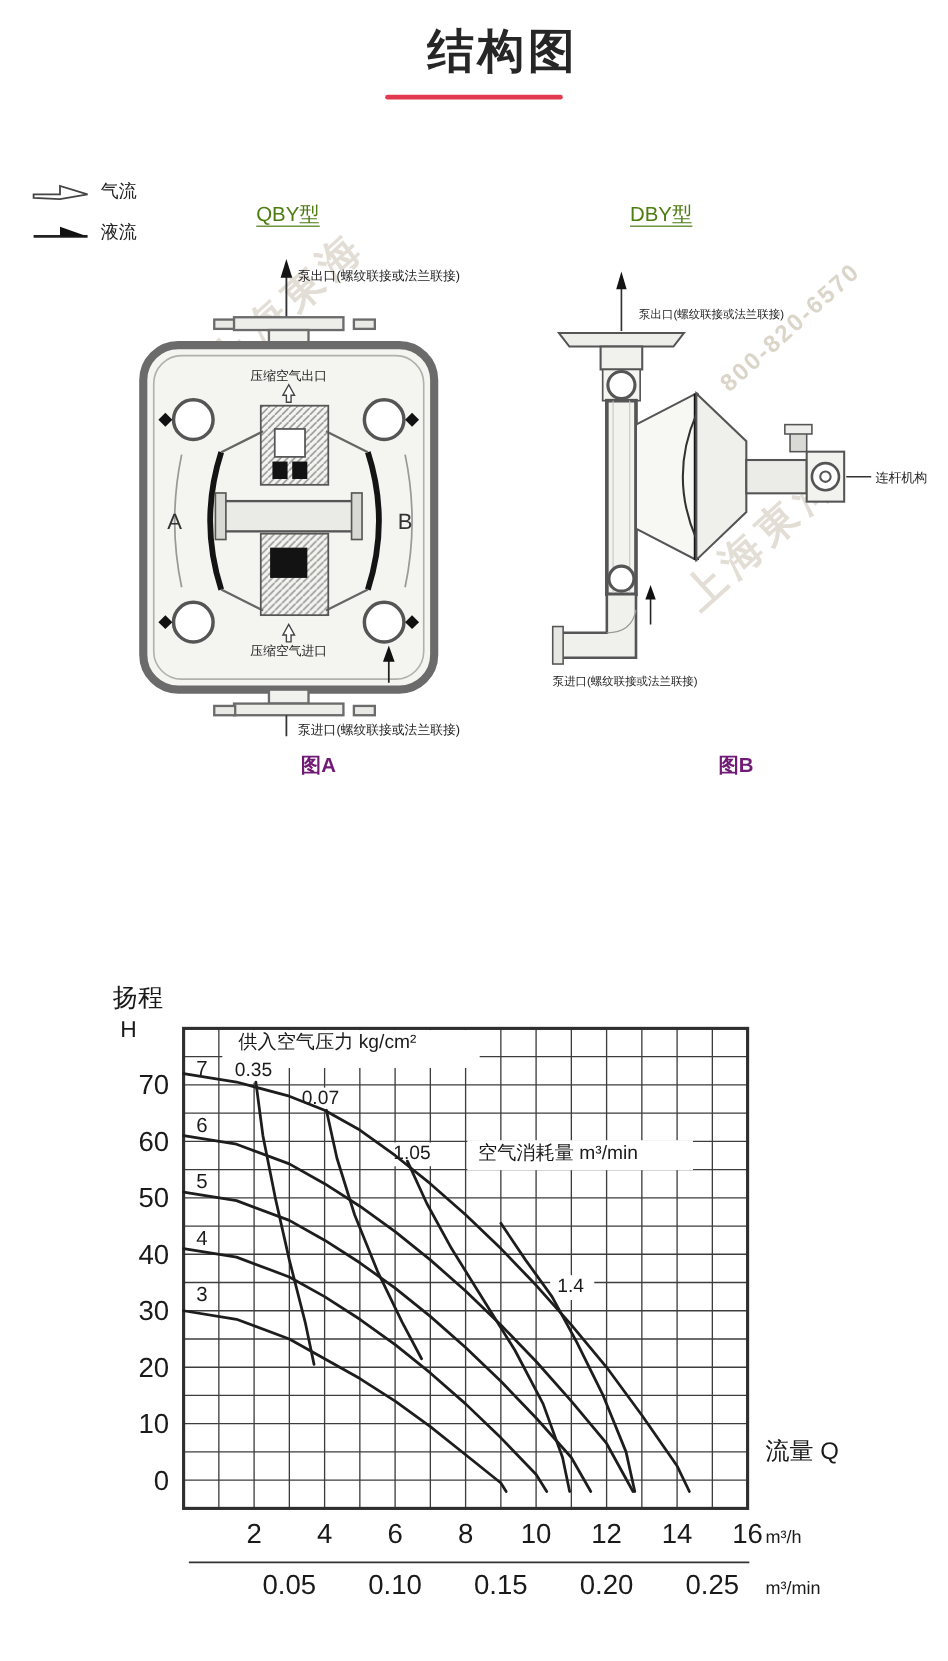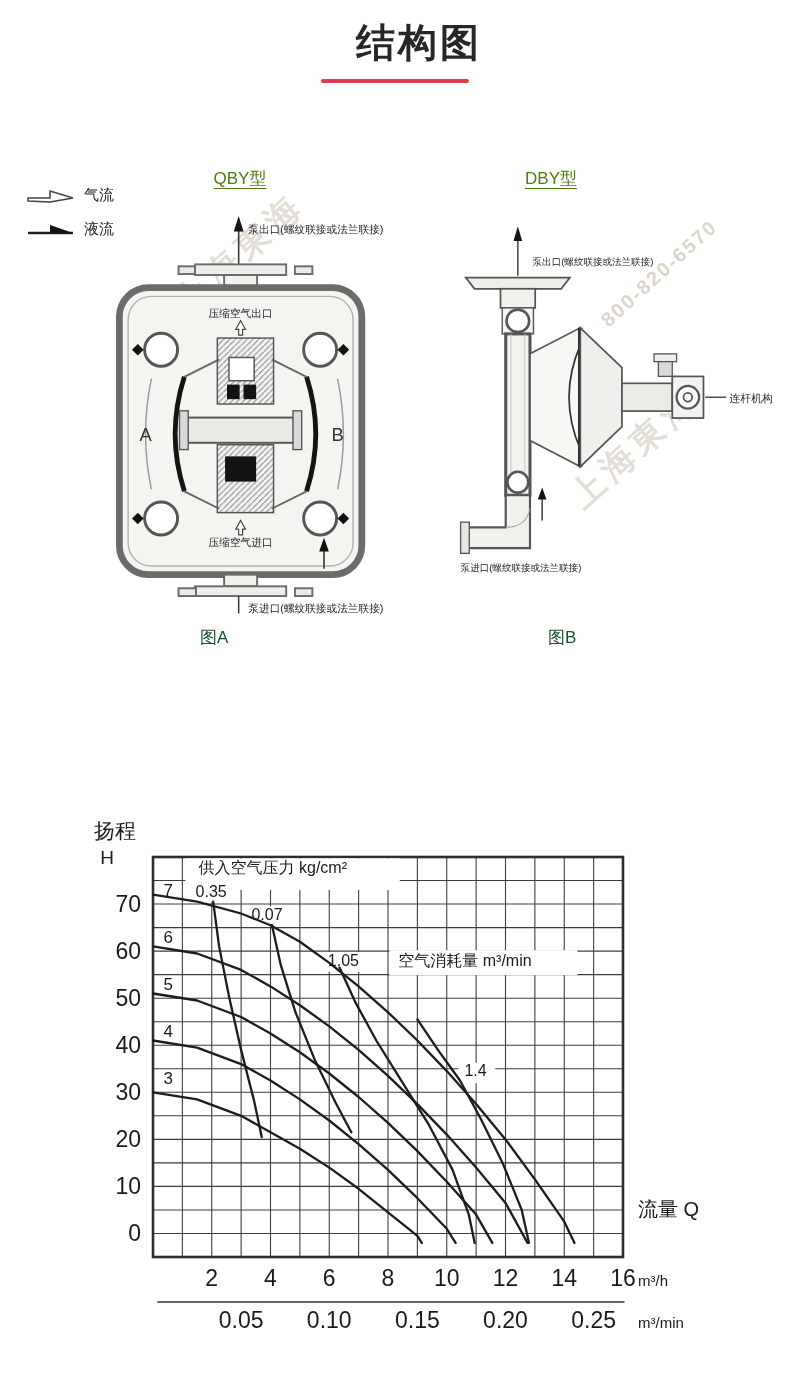--- a/index.html
+++ b/index.html
@@ -3,22 +3,22 @@
 <meta charset="utf-8">
 <style>
   html,body{margin:0;padding:0;background:#fff;}
   .page{position:relative;width:790px;height:1384px;background:#ffffff;overflow:hidden;
         font-family:"Liberation Sans","DejaVu Sans",sans-serif;color:#1e1e1e;}
   .title-block{position:absolute;left:0;right:0;text-align:center;}
   .title-text{font-size:39px;font-weight:bold;color:#262626;letter-spacing:3px;padding-left:48px;}
   .title-underline{width:148px;height:4px;margin:9px auto 0;border-radius:2px;}
   .type-label{position:absolute;font-size:17px;color:#4d7c0f;text-align:center;
               text-decoration:underline;text-underline-offset:4px;}
-  .fig-caption{position:absolute;font-size:17px;font-weight:normal;color:#14532d;text-align:left;}
-  .legend{position:absolute;left:26px;top:146px;margin-top:36px;}
+  .fig-caption{position:absolute;font-size:17px;font-weight:bold;color:#701a75;text-align:right;}
+  .legend{position:absolute;left:26px;top:146px;}
   .legend-row{display:flex;align-items:center;height:26px;margin-bottom:8px;}
   .legend-row span{font-size:15px;color:#222;margin-left:8px;}
   .wm{position:absolute;transform:rotate(-42deg);font-weight:bold;pointer-events:none;white-space:nowrap;}
   .wm-phone{color:rgba(183,171,148,0.50);font-size:20px;letter-spacing:2px;}
   .wm-name{color:rgba(188,177,155,0.42);font-size:34px;letter-spacing:6px;}
   svg text{font-family:"Liberation Sans","DejaVu Sans",sans-serif;}
   #chart-svg{position:absolute;left:58px;top:812px;}
   #chart-svg text{fill:#1a1a1a;}
 </style>
 </head>

